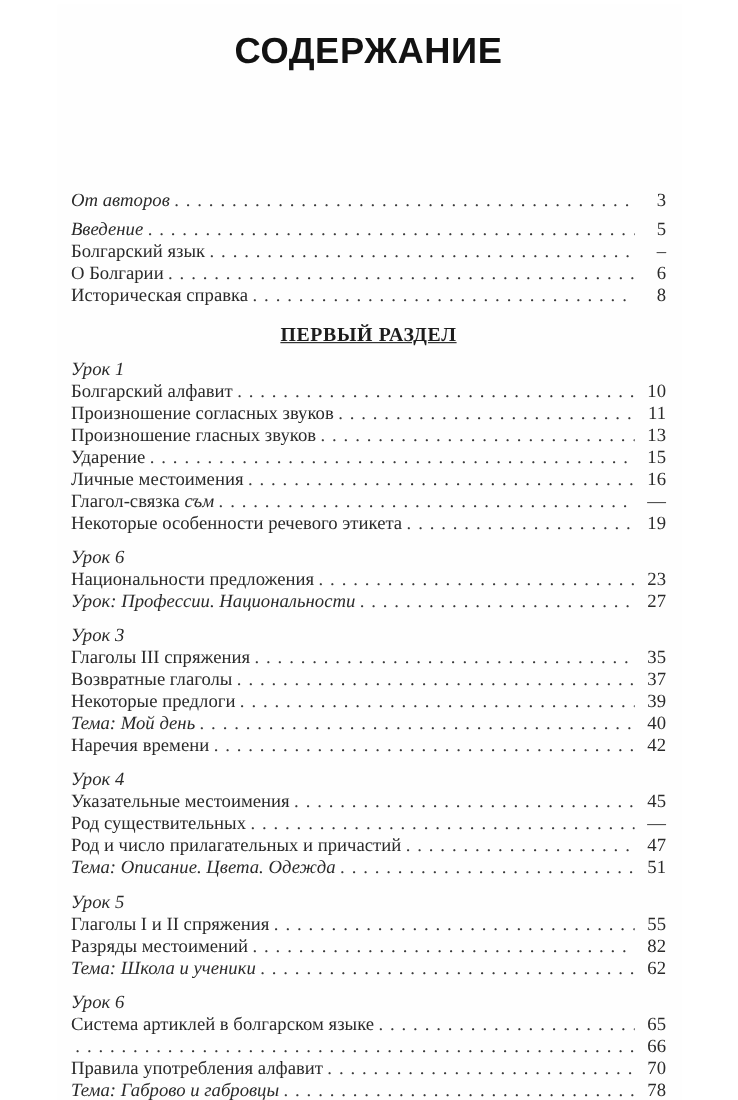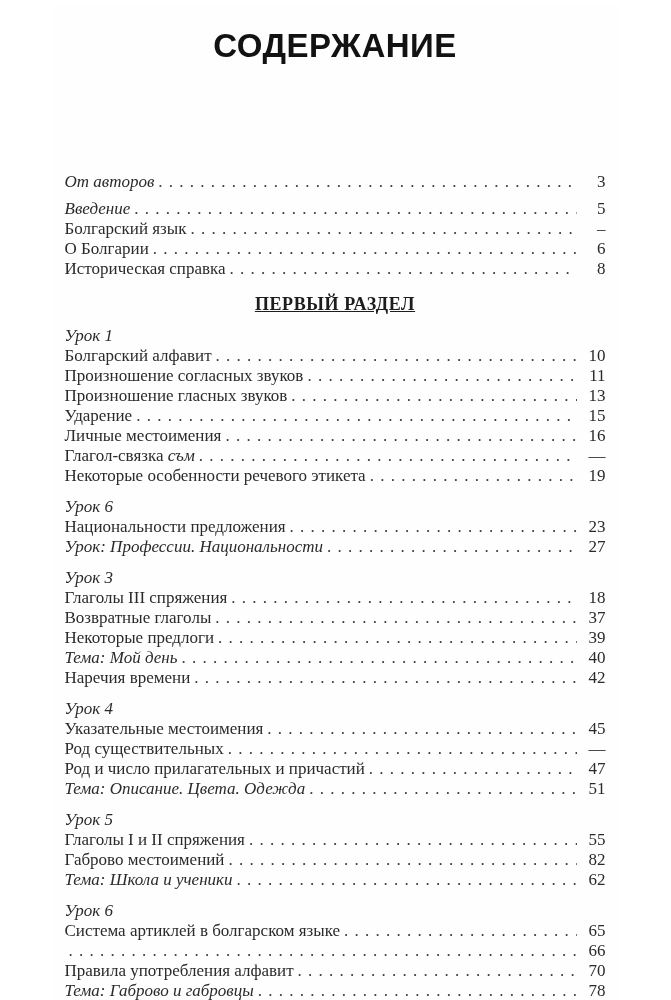--- a/index.html
+++ b/index.html
@@ -162,21 +162,21 @@
           <span class="label"><span class="it">Урок: Профессии. Национальности</span></span>
           <span class="dots"></span>
           <span class="pg">27</span>
         </div>
       </div>
       <div class="lesson">
         <div class="lesson-heading">Урок 3</div>
         <div class="row">
           <span class="label"><span>Глаголы III спряжения</span></span>
           <span class="dots"></span>
-          <span class="pg">18</span>
+          <span class="pg">35</span>
         </div>
         <div class="row">
           <span class="label"><span>Возвратные глаголы</span></span>
           <span class="dots"></span>
           <span class="pg">37</span>
         </div>
         <div class="row">
           <span class="label"><span>Некоторые предлоги</span></span>
           <span class="dots"></span>
           <span class="pg">39</span>
@@ -216,21 +216,21 @@
         </div>
       </div>
       <div class="lesson">
         <div class="lesson-heading">Урок 5</div>
         <div class="row">
           <span class="label"><span>Глаголы I и II спряжения</span></span>
           <span class="dots"></span>
           <span class="pg">55</span>
         </div>
         <div class="row">
-          <span class="label"><span>Габрово местоимений</span></span>
+          <span class="label"><span>Разряды местоимений</span></span>
           <span class="dots"></span>
           <span class="pg">82</span>
         </div>
         <div class="row">
           <span class="label"><span class="it">Тема: Школа и ученики</span></span>
           <span class="dots"></span>
           <span class="pg">62</span>
         </div>
       </div>
       <div class="lesson">

